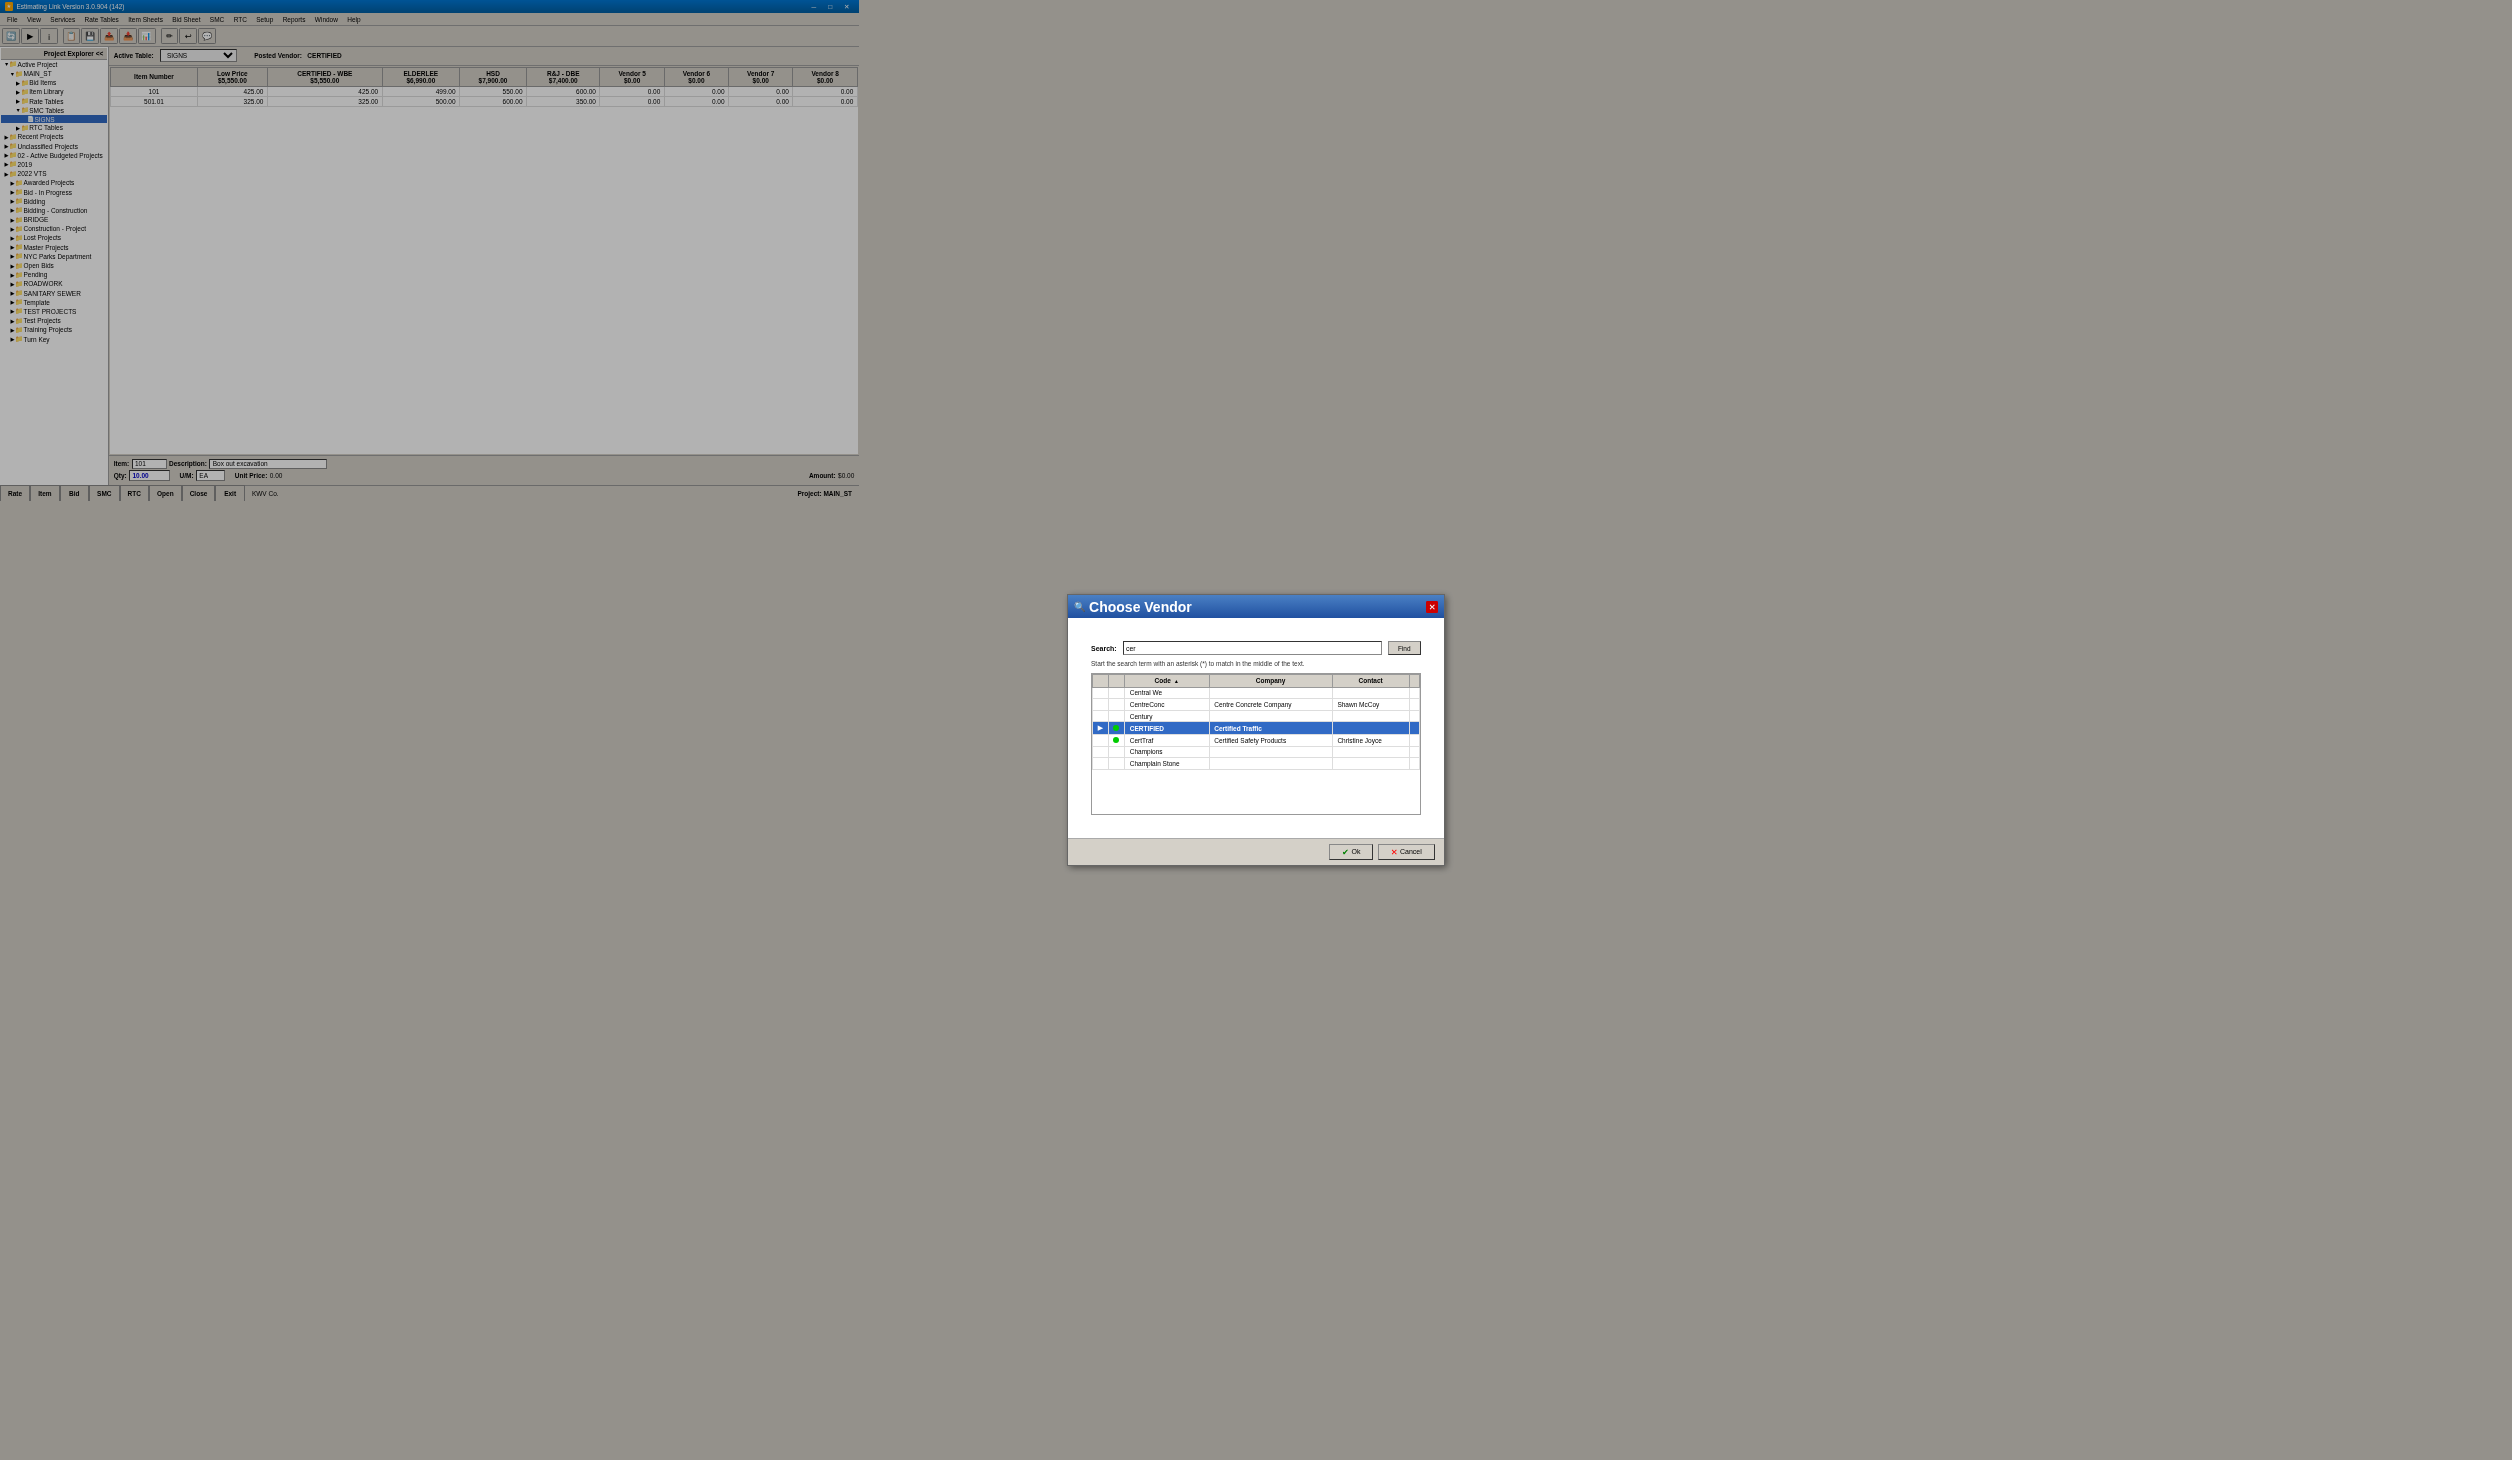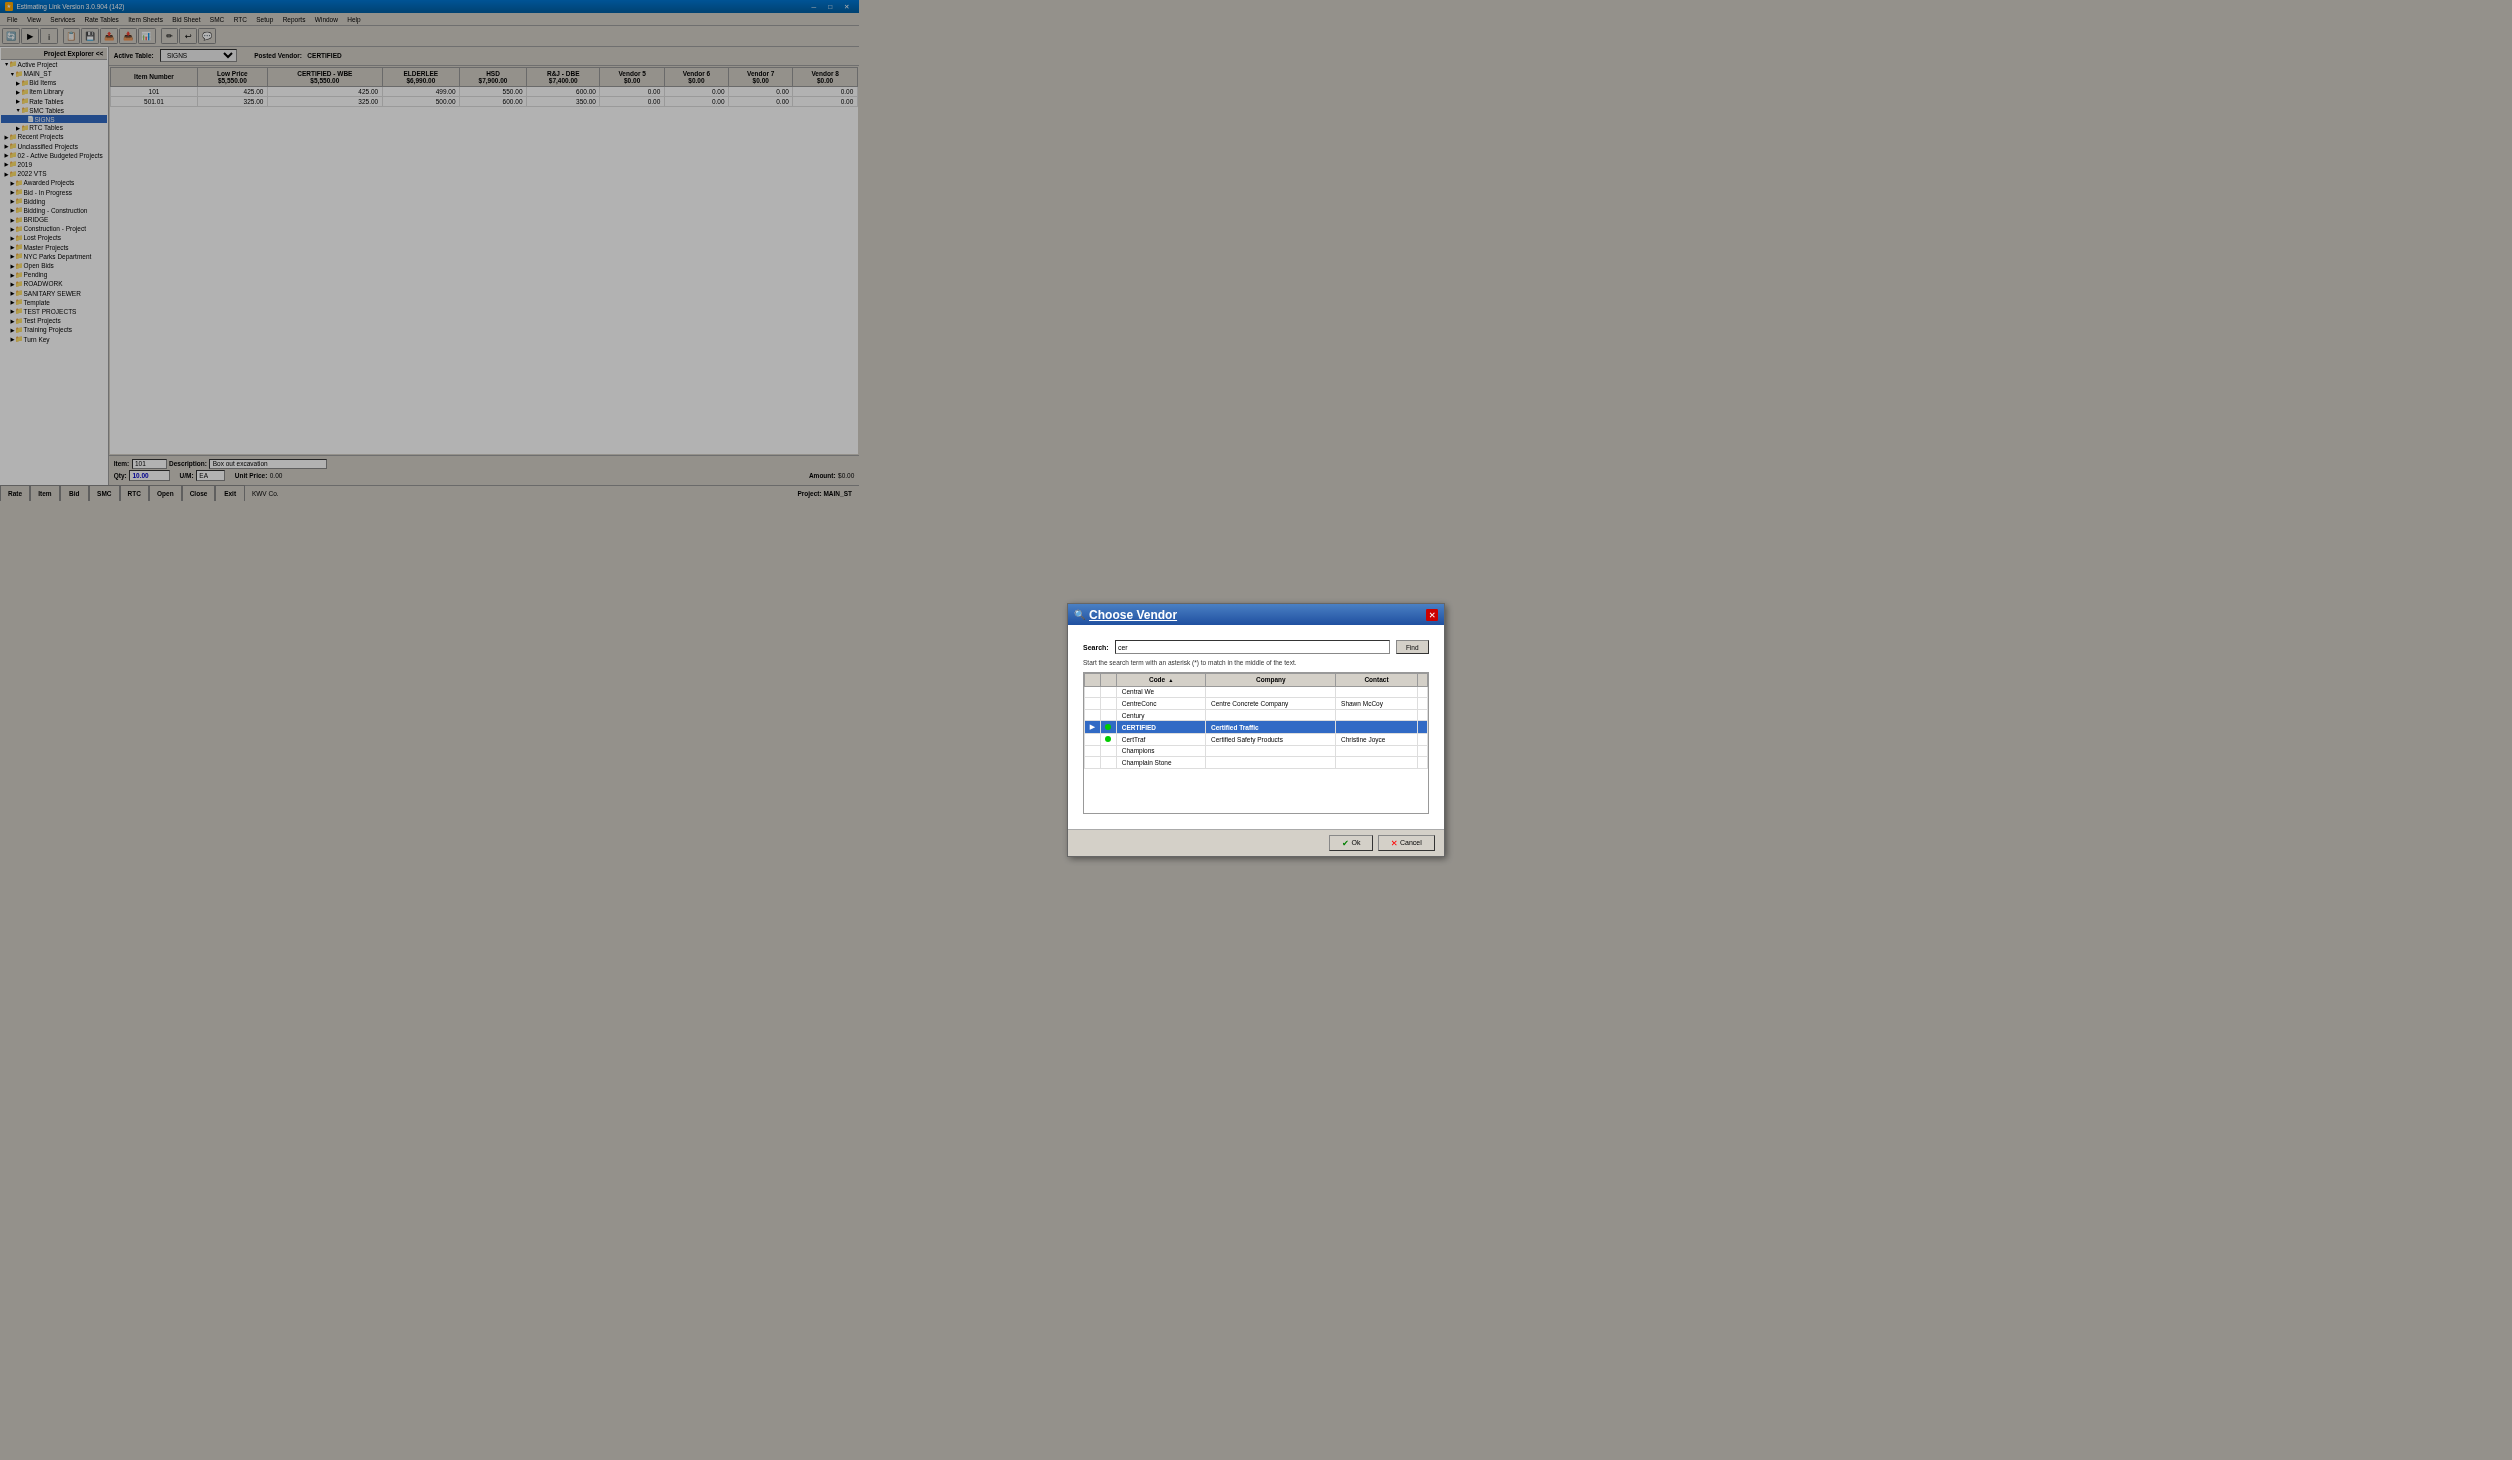--- a/index.html
+++ b/index.html
@@ -65,23 +65,23 @@
     
     .status-bar { background: #d4d0c8; height: 16.5px; display: flex; align-items: center; border-top: 0.6px solid #999; }
     .status-tab { height: 16.5px; display: flex; align-items: center; justify-content: center; padding: 0 7px; border: 0.6px solid #888; background: #d4d0c8; cursor: pointer; font-size: 6.5px; font-weight: bold; min-width: 29.5px; }
     .status-text { padding: 0 7px; font-size: 6.5px; flex: 1; }
     .status-project { padding: 0 7px; font-size: 6.5px; font-weight: bold; }
 
     
     .modal-overlay { position: fixed; top: 0; left: 0; width: 100%; height: 100%; background: rgba(0,0,0,0.3); display: flex; align-items: center; justify-content: center; z-index: 100; }
     .modal { background: white; border: 1.2px solid #666; box-shadow: 2.4px 2.4px 7px rgba(0,0,0,0.5); width: 378px; }
     .modal-title-bar { background: linear-gradient(to bottom, #4a80c4, #2050a0); color: white; padding: 3.5px 5.9px; display: flex; align-items: center; justify-content: space-between; }
-    .modal-title-text { font-size: 12px; font-weight: bold; flex: 1; text-decoration: underline; }
+    .modal-title-text { font-size: 14px; font-weight: bold; flex: 1; }
     .modal-close-btn { width: 11.8px; height: 11.8px; background: #cc0000; border: none; color: white; cursor: pointer; display: flex; align-items: center; justify-content: center; font-size: 8.3px; border-radius: 1.2px; }
-    .modal-body { padding: 15px; }
+    .modal-body { padding: 23px; }
     .search-row { display: flex; align-items: center; gap: 5.9px; margin-bottom: 4.7px; }
     .search-label { font-size: 7px; font-weight: bold; }
     .search-input { flex: 1; height: 14px; border: 1.2px inset #888; padding: 1.2px 2.4px; font-size: 7px; }
     .find-btn { height: 14px; padding: 0 9.4px; background: #d4d0c8; border: 1.2px outset #888; font-size: 6.5px; cursor: pointer; }
     .search-hint { font-size: 6.5px; color: #333; margin-bottom: 5.9px; }
     
     
     .vendor-table-container { border: 0.6px solid #999; height: 142px; overflow-y: auto; }
     .vendor-table { width: 100%; border-collapse: collapse; font-size: 6.5px; }
     .vendor-table th { background: #d4d0c8; border: 0.6px solid #999; padding: 2.4px 4.7px; font-weight: bold; position: sticky; top: 0; }

